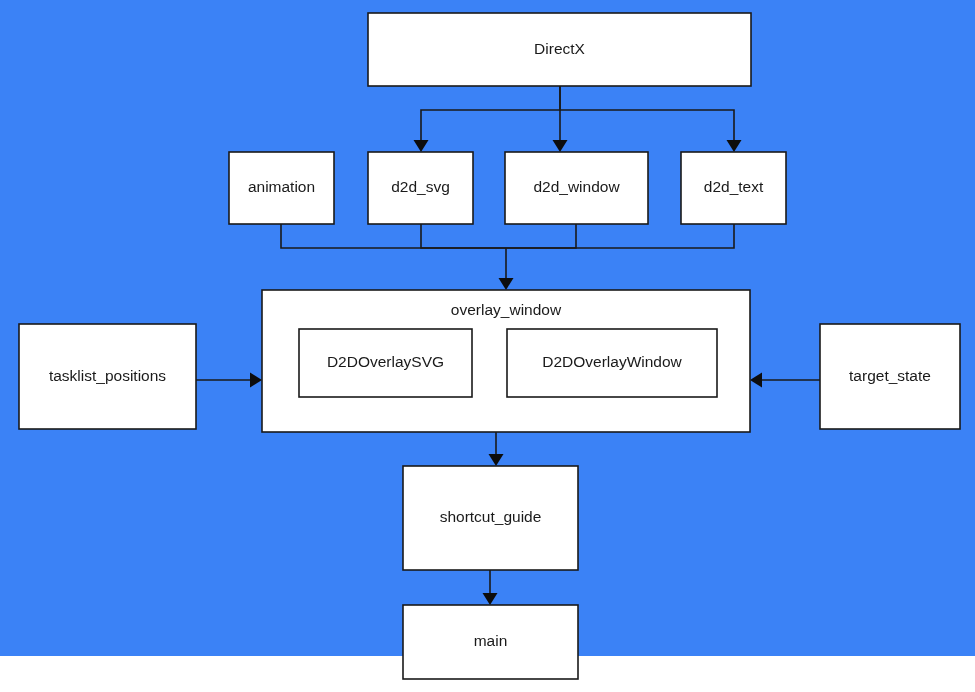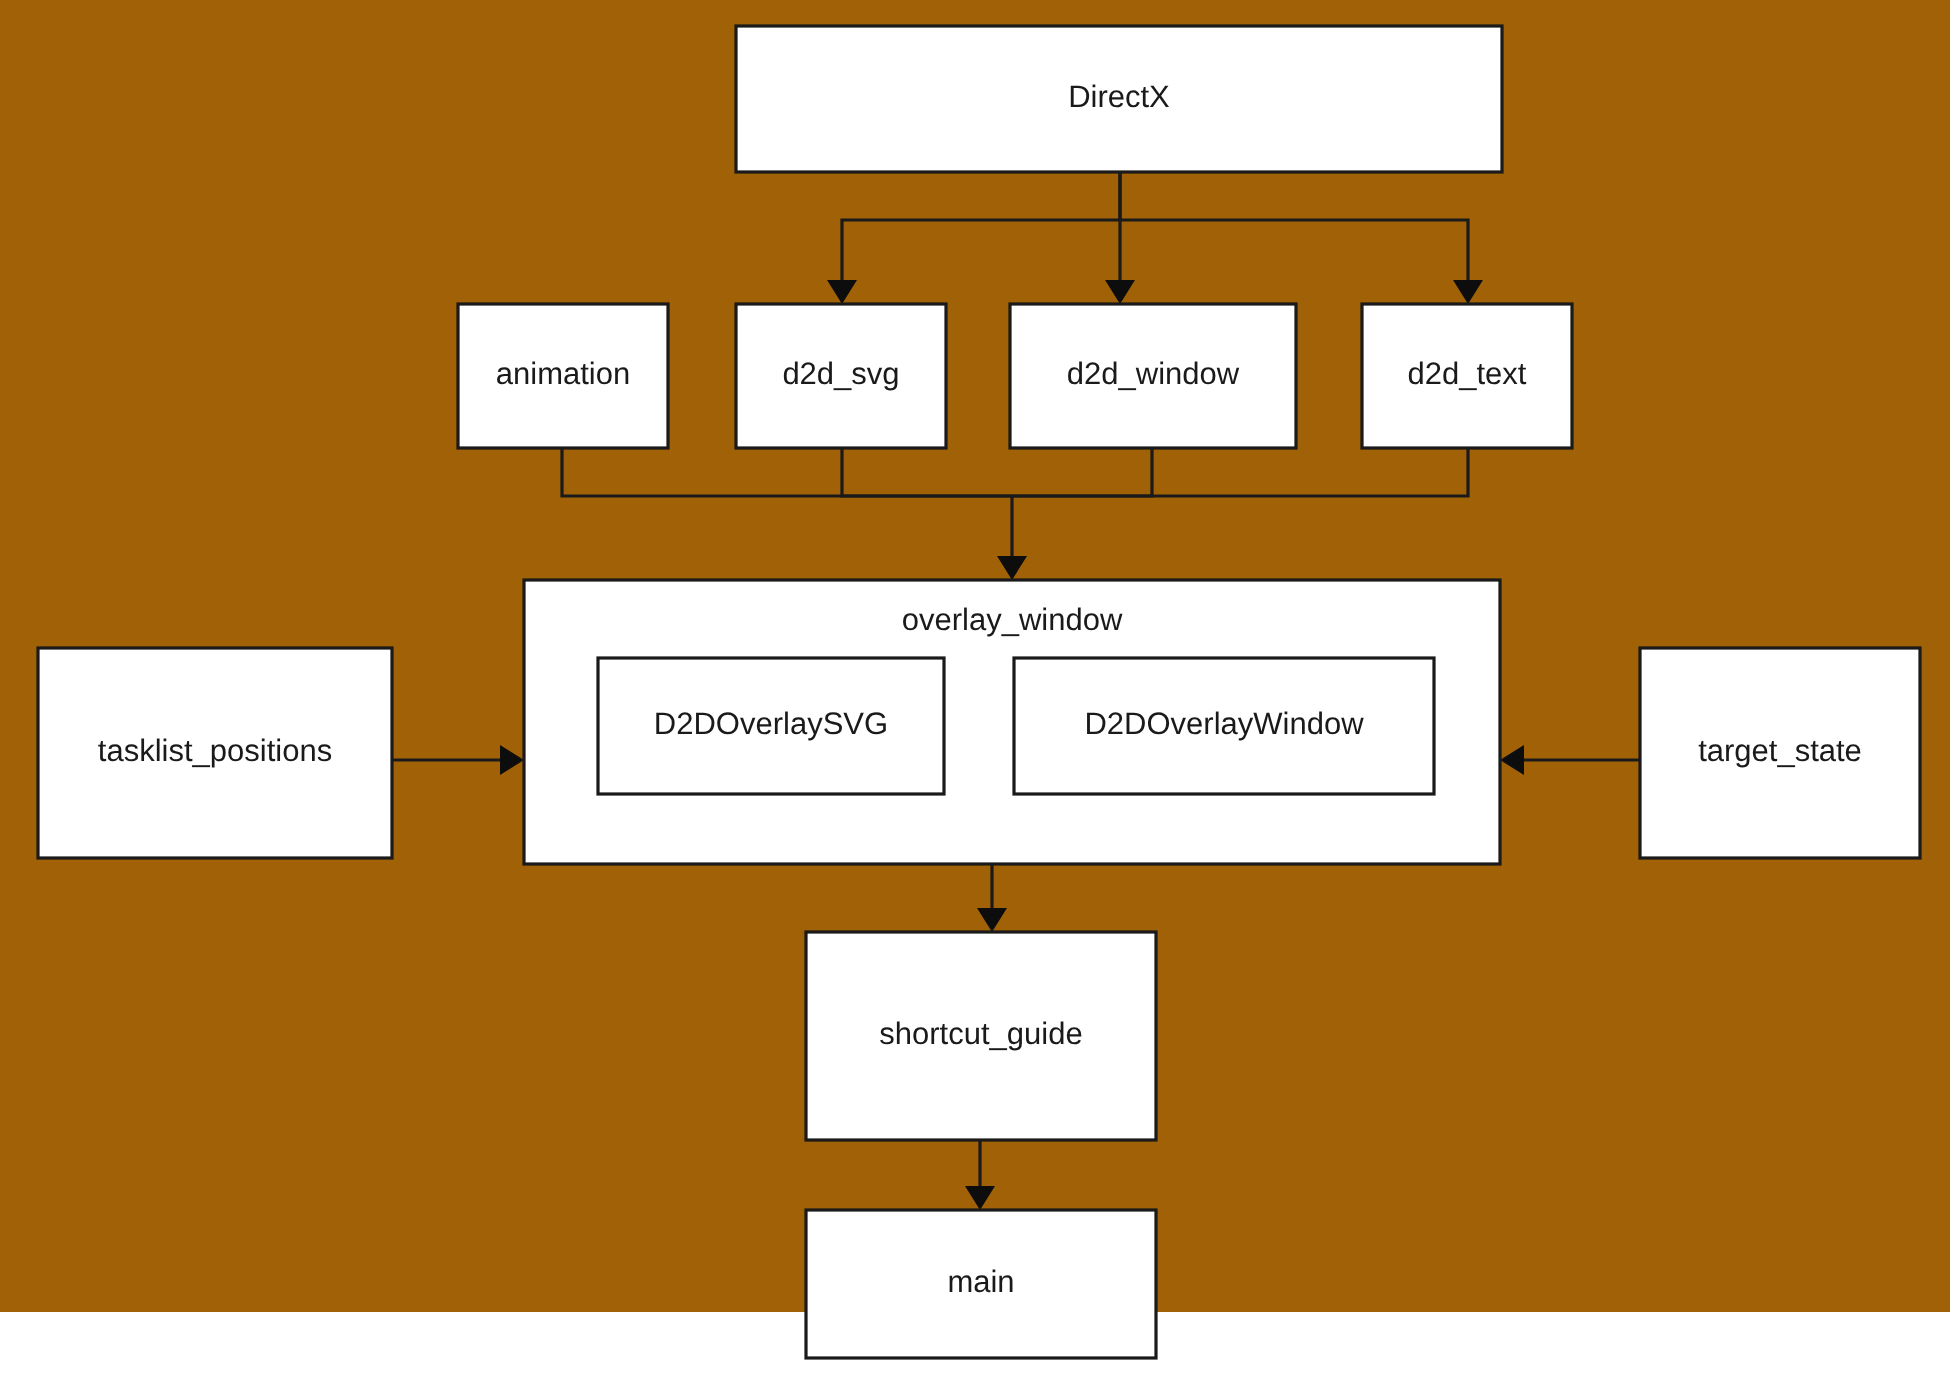--- a/index.html
+++ b/index.html
@@ -11,21 +11,21 @@
   body {
     width: 975px;
     height: 692px;
     font-family: "Liberation Sans", "DejaVu Sans", sans-serif;
     overflow: hidden;
   }
   #diagram-root {
     position: relative;
     width: 975px;
     height: 656px;
-    background: #a16207;
+    background: #3b82f6;
     text-align: right;
   }
   svg#diagram-canvas {
     position: absolute;
     top: 0;
     left: 0;
     width: 975px;
     height: 692px;
     display: block;
   }

